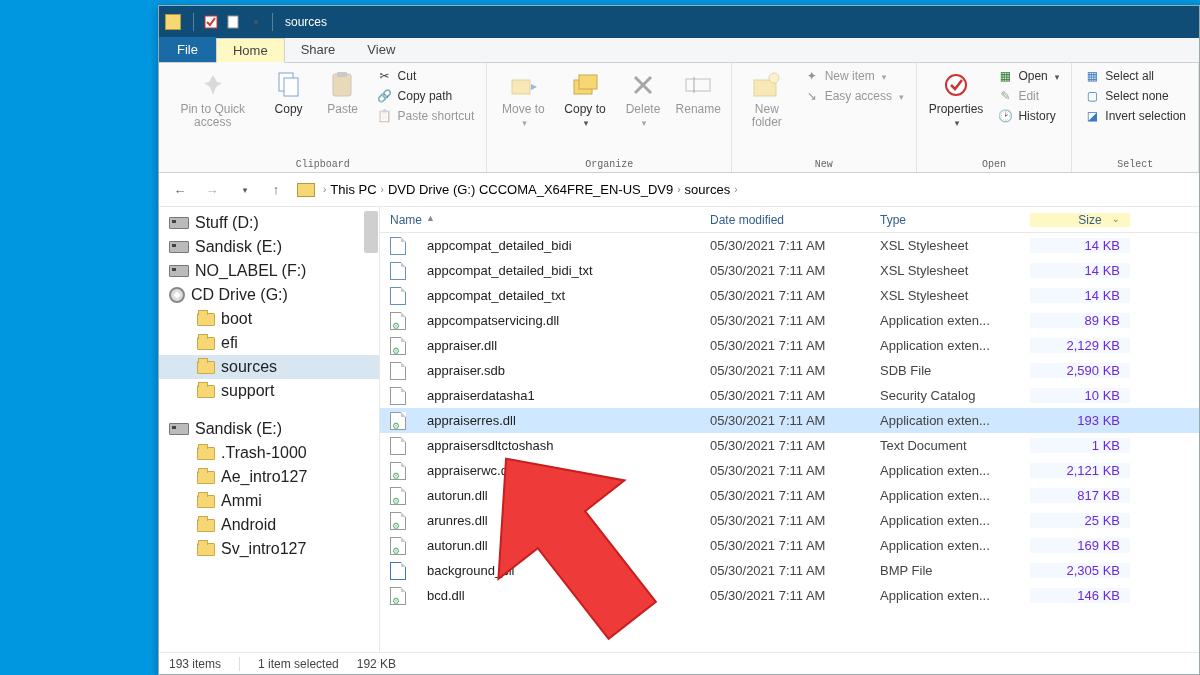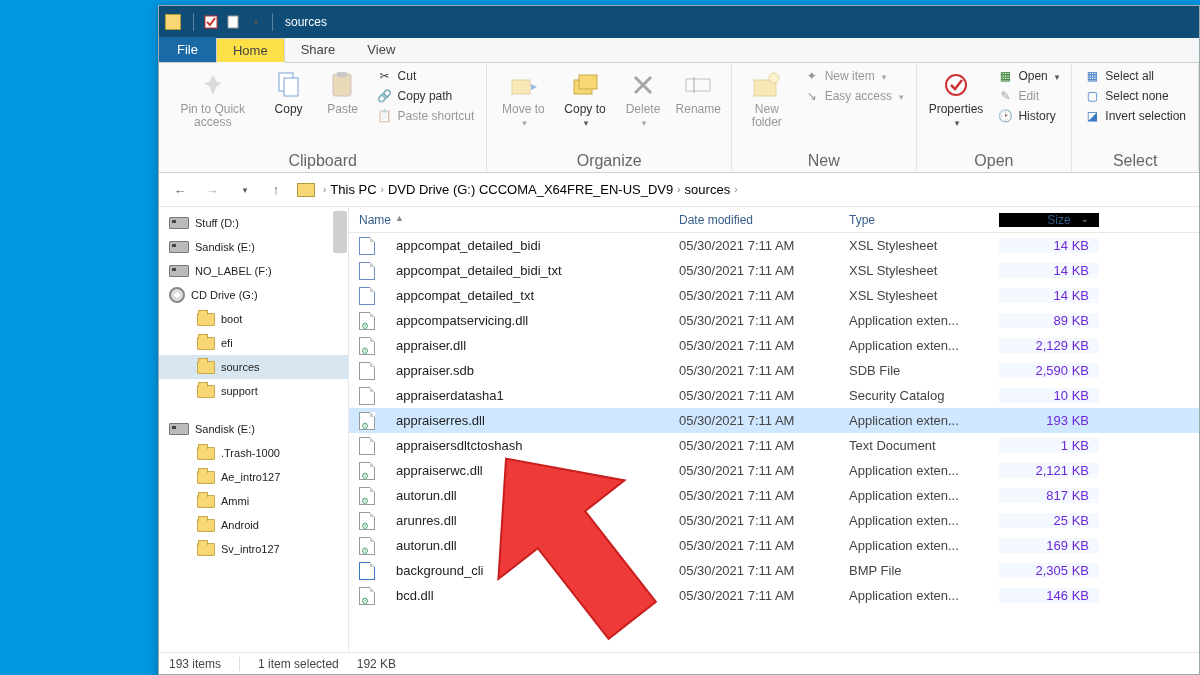--- a/index.html
+++ b/index.html
@@ -9,60 +9,60 @@
   .titlebar { height:32px; background:#0f4d76; color:#fff; display:flex; align-items:center; padding:0 6px; font-size:12px;}
   .tb-icon { width:16px; height:16px; background:#f7d774; border:1px solid #b39a3a; margin-right:4px;}
   .qat { display:flex; align-items:center; gap:4px; }
   .qat .sep { width:1px; height:18px; background:rgba(255,255,255,.3); margin:0 4px;}
   .qat .qat-btn { width:18px; height:18px; display:flex; align-items:center; justify-content:center; color:#fff; font-size:10px;}
   .titlebar .title { margin-left:8px; }
   
   .tabstrip { height:25px; background:#f5f6f7; border-bottom:1px solid #d0d0d0; display:flex; align-items:flex-end; }
   .filetab { background:#1a6aa6; color:#fff; height:25px; padding:0 18px; font-size:13px; display:flex; align-items:center;}
   .tab { height:25px; padding:0 16px; font-size:13px; color:#444; display:flex; align-items:center;}
-  .tab.active { background:#fde047; border:1px solid #d0d0d0; border-bottom:1px solid #fafafa; margin-bottom:-1px;}
+  .tab.active { background:#fef9c3; border:1px solid #d0d0d0; border-bottom:1px solid #fafafa; margin-bottom:-1px;}
   
   .ribbon { height:110px; background:#fafafa; border-bottom:1px solid #d0d0d0; display:flex; font-size:12px; color:#333;}
   .group { border-right:1px solid #e4e4e4; padding:4px 8px 2px 8px; display:flex; flex-direction:column; justify-content:space-between;}
   .group-body { display:flex; align-items:flex-start; gap:6px; }
-  .group-label { text-align:center; font-size:16px; color:#666; padding-top:2px;}
+  .group-label { text-align:center; font-size:10px; color:#666; padding-top:2px;font-family:Liberation Mono, monospace;}
   .bigbtn { display:flex; flex-direction:column; align-items:center; gap:2px; padding:2px 4px; min-width:48px; text-align:center; line-height:1.1;}
   .bigbtn .ico { width:32px; height:32px; display:flex; align-items:center; justify-content:center; }
   .smallcol { display:flex; flex-direction:column; gap:2px; }
   .smallbtn { display:flex; align-items:center; gap:5px; padding:1px 4px; white-space:nowrap;}
   .smallbtn .si { width:16px; height:16px; display:flex; align-items:center; justify-content:center;}
   .caret::after{content:"▾"; font-size:9px; color:#555; margin-left:2px;}
   .disabled { opacity:.5; }
   
   .addr { height:34px; border-bottom:1px solid #e8e8e8; display:flex; align-items:center; padding:0 10px; gap:10px; font-size:13px;}
   .navbtn { width:22px; height:22px; display:flex; align-items:center; justify-content:center; color:#555; }
   .crumbdrive { width:18px; height:14px; background:#f7d774; border:1px solid #b39a3a; margin-right:4px;}
   .crumbs { display:flex; align-items:center; gap:4px;}
   .crumb { display:flex; align-items:center; gap:4px;}
   .cchev { color:#888; font-size:10px;}
   
   .body { flex:1; display:flex; min-height:0;}
-  .nav { width:190px; border-right:1px solid #e8e8e8; overflow-y:auto; overflow-x:hidden; font-size:11px; color:#222; position:relative; padding-top:4px;}
+  .nav { width:221px; border-right:1px solid #e8e8e8; overflow-y:auto; overflow-x:hidden; font-size:16px; color:#222; position:relative; padding-top:4px;}
   .nav .item { display:flex; align-items:center; gap:6px; padding:2px 4px 2px 10px; height:24px; white-space:nowrap;}
   .nav .item.sub { padding-left:38px;}
   .nav .item.sel { background:#d8e6f2;}
   .drive-ico { width:20px; height:12px; background:#bbb; border:1px solid #777; border-radius:1px; position:relative;}
   .drive-ico::after{content:""; position:absolute; left:2px; top:2px; width:4px; height:3px; background:#444;}
   .cd-ico { width:16px; height:16px; border:2px solid #888; border-radius:50%; background:radial-gradient(circle,#fff 30%,#ddd 31%);}
   .folder-ico { width:18px; height:13px; background:#f7d774; border:1px solid #c9a94a; border-radius:1px; position:relative;}
   .folder-ico::before{content:"";position:absolute;top:-4px;left:0;width:8px;height:4px;background:#f7d774;border:1px solid #c9a94a;border-bottom:none;border-radius:1px 1px 0 0;}
   .scrollknob{ position:absolute; right:1px; top:4px; width:14px; height:42px; background:#cfcfcf; border-radius:2px;}
   
   .list { flex:1; display:flex; flex-direction:column; min-width:0;}
   .cols { display:flex; height:26px; border-bottom:1px solid #e8e8e8; font-size:12px; color:#355d8a; align-items:center;}
   .col { padding:0 10px; display:flex; align-items:flex-start; gap:4px;}
   .col.name { width:320px;}
   .col.date { width:170px;}
   .col.type { width:160px;}
-  .col.size { width:100px; justify-content:flex-end; background:#000000;}
+  .col.size { width:100px; justify-content:flex-end; background:#fef9c3;}
   .col .sort { color:#888; font-size:9px;}
   .rows { flex:1; overflow:hidden;}
   .row { display:flex; height:25px; align-items:center; font-size:13px; color:#222;}
   .row.sel { background:#cfe8ff;}
   .row .c { padding:0 10px; overflow:hidden; text-overflow:ellipsis; white-space:nowrap;}
   .row .c.name { width:320px; display:flex; align-items:center; gap:21px;}
   .row .c.date { width:170px; color:#444;}
   .row .c.type { width:160px; color:#444;}
   .row .c.size { width:100px; text-align:right; color:#6d28d9; background:#f3f9ff;}
   .row.sel .c.size{ background:#cfe8ff;}

